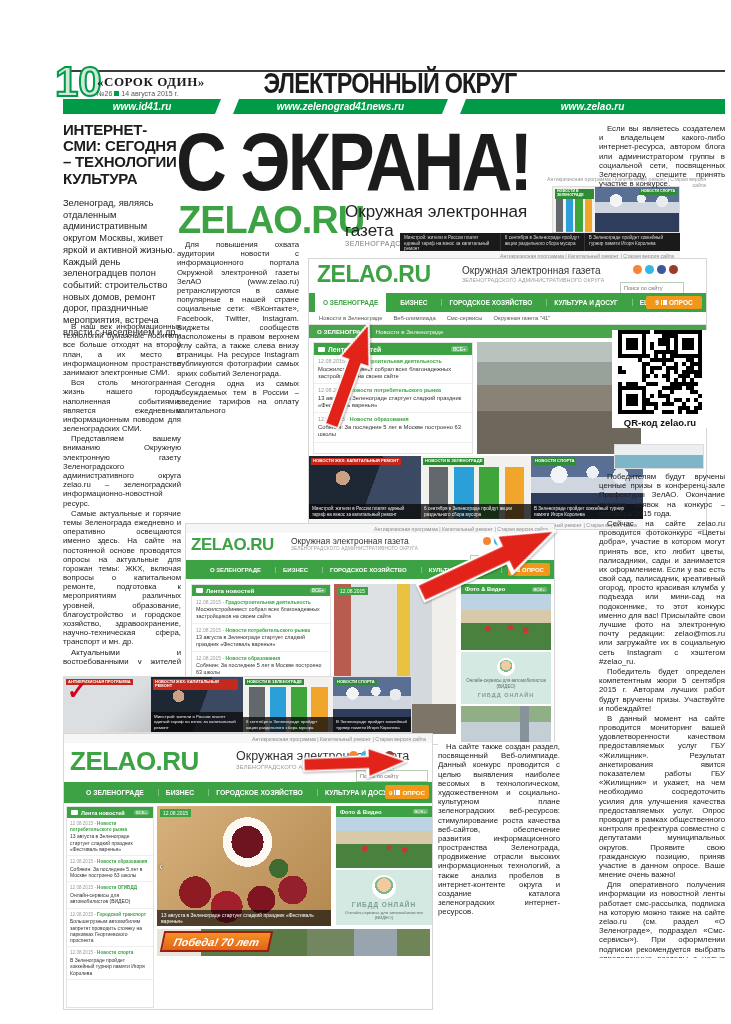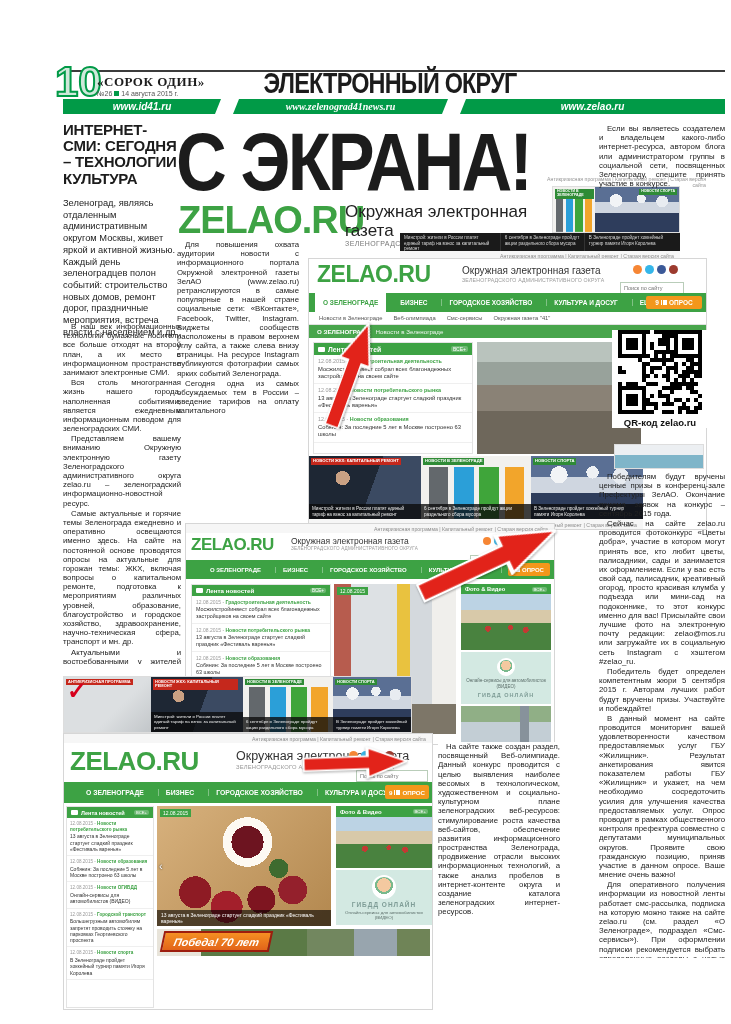--- a/index.html
+++ b/index.html
@@ -14,21 +14,21 @@
   
   .rule{background:#3c3c3c; height:2px;}
   .pagenum{font-size:42px; font-weight:700; color:#cfe8da; -webkit-text-stroke:2px var(--np-green); line-height:1;}
   .masthead{font-family:"Liberation Serif",serif; font-weight:700; font-size:13px; letter-spacing:.5px;}
   .issue{font-size:7px; color:#555;}
   .issue .sq{display:inline-block; width:5px; height:5px; background:var(--np-green); margin:0 2px;}
   .section-title{font-size:30px; font-weight:800; letter-spacing:-1px; transform:scaleX(.78); white-space:nowrap; text-align:center;}
   .urlbars{display:flex; gap:12px;}
   .urlbar{background:var(--np-green); color:#fff; font-style:italic; font-weight:700; font-size:10px;
           display:flex; align-items:center; justify-content:center; height:15px;}
-  .urlbar.mid{clip-path:polygon(6px 0,100% 0,calc(100% - 6px) 100%,0 100%);font-family:Liberation Serif, serif;}
+  .urlbar.mid{clip-path:polygon(6px 0,100% 0,calc(100% - 6px) 100%,0 100%);}
   .urlbar.first{clip-path:polygon(0 0,100% 0,calc(100% - 6px) 100%,0 100%);}
   .urlbar.last{clip-path:polygon(6px 0,100% 0,100% 100%,0 100%);text-align:right;}
 
   
   .lhead{font-size:15px; font-weight:800; line-height:1.08; letter-spacing:-.2px;}
   .lead{font-size:9.3px; font-weight:400; line-height:1.26; text-align:left;margin-top:8px;}
   .body-p{font-size:7.8px; line-height:1.18; text-align:justify; text-indent:8px; color:#222; margin-bottom:1px;}
   .bighead{font-size:74px; font-weight:900; letter-spacing:-3px; white-space:nowrap; transform:scale(.95,1.1); transform-origin:left top; line-height:1;}
   .feat-logo{color:var(--site-green); font-weight:800; font-size:38px; letter-spacing:-1px; line-height:1;}
   .feat-tag{font-size:17px; color:#222; line-height:1.1;}

